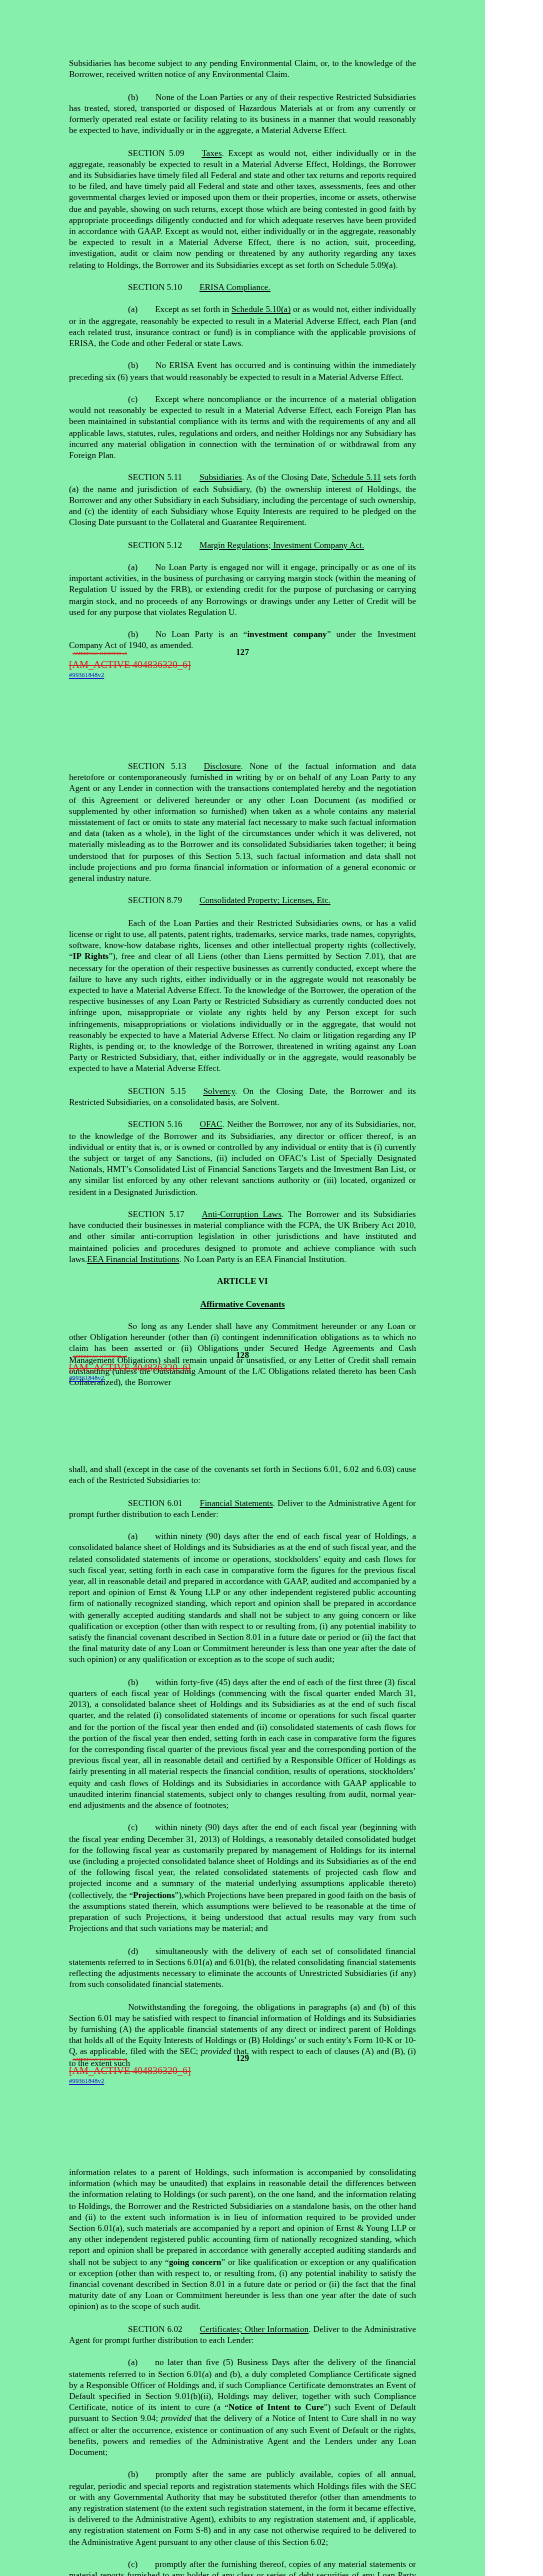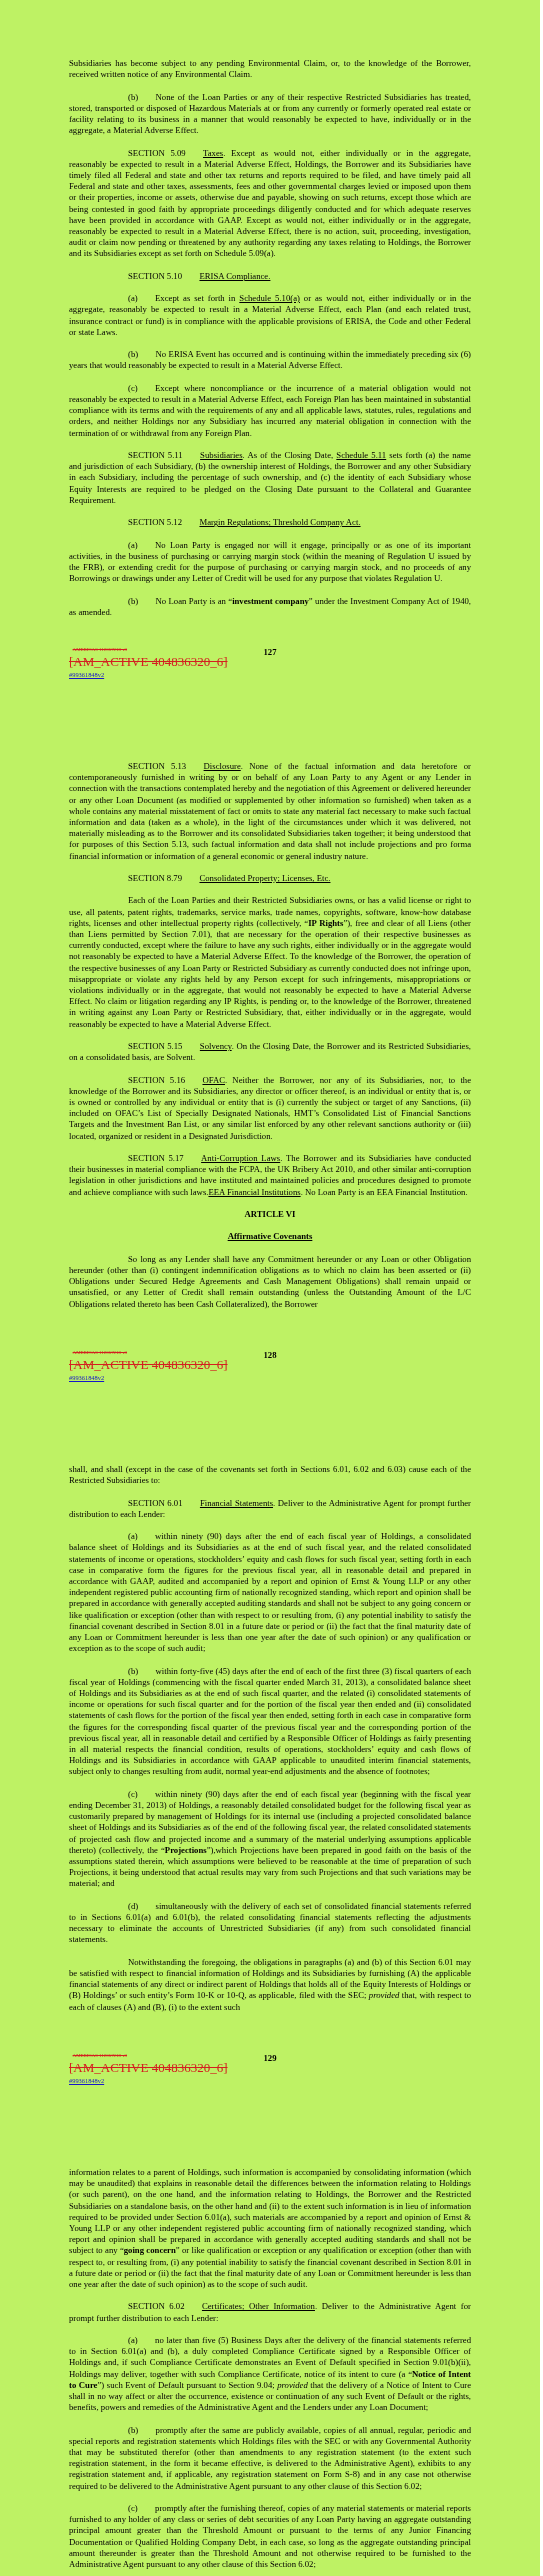--- a/index.html
+++ b/index.html
@@ -7,25 +7,25 @@
     padding: 0;
     background: #ffffff;
   }
   #doc {
     width: 544px;
     margin: 0;
     background: #ffffff;
   }
   .page {
     position: relative;
-    width: 540px;
+    width: 485px;
     height: 703px;
     box-sizing: border-box;
     padding: 58px 69px 0 69px;
-    background: #bef264;
+    background: #86efac;
     overflow: hidden;
     font-family: "Liberation Serif", "DejaVu Serif", serif;
     font-size: 8.7px;
     line-height: 11.2px;
     color: #000000;
   }
   .para {
     margin: 0 0 11.2px 0;
     text-align: justify;
     text-indent: 59px;
@@ -59,21 +59,21 @@
   }
   .stamp-1 {
     color: #d32020;
     text-decoration: line-through;
     font-size: 4.9px;
     padding-left: 3.6px;
   }
   .stamp-2 {
     color: #d32020;
     text-decoration: line-through;
-    font-size: 13px;
+    font-size: 10px;
   }
   .stamp-3 {
     color: #1717c9;
     text-decoration: underline;
     font-size: 6.4px;
   }
 </style>
 </head>
 <body>
 
@@ -81,21 +81,21 @@
     <section class="page">
       <div>
         <p class="para noindent"><span>Subsidiaries has become subject to any pending Environmental Claim, or, to the knowledge of the Borrower, received written notice of any Environmental Claim.</span></p>
         <p class="para"><span class="run-sec">(b)</span><span>None of the Loan Parties or any of their respective Restricted Subsidiaries has treated, stored, transported or disposed of Hazardous Materials at or from any currently or formerly operated real estate or facility relating to its business in a manner that would reasonably be expected to have, individually or in the aggregate, a Material Adverse Effect.</span></p>
         <p class="para"><span class="run-sec">SECTION 5.09</span><span class="run-u">Taxes</span><span>.  Except as would not, either individually or in the aggregate, reasonably be expected to result in a Material Adverse Effect, Holdings, the Borrower and its Subsidiaries have timely filed all Federal and state and other tax returns and reports required to be filed, and have timely paid all Federal and state and other taxes, assessments, fees and other governmental charges levied or imposed upon them or their properties, income or assets, otherwise due and payable, showing on such returns, except those which are being contested in good faith by appropriate proceedings diligently conducted and for which adequate reserves have been provided in accordance with GAAP.  Except as would not, either individually or in the aggregate, reasonably be expected to result in a Material Adverse Effect, there is no action, suit, proceeding, investigation, audit or claim now pending or threatened by any authority regarding any taxes relating to Holdings, the Borrower and its Subsidiaries except as set forth on Schedule 5.09(a).</span></p>
         <p class="para"><span class="run-sec">SECTION 5.10</span><span class="run-u">ERISA Compliance.</span></p>
         <p class="para"><span class="run-sec">(a)</span><span>Except as set forth in </span><span class="run-u">Schedule 5.10(a)</span><span> or as would not, either individually or in the aggregate, reasonably be expected to result in a Material Adverse Effect, each Plan (and each related trust, insurance contract or fund) is in compliance with the applicable provisions of ERISA, the Code and other Federal or state Laws.</span></p>
         <p class="para"><span class="run-sec">(b)</span><span>No ERISA Event has occurred and is continuing within the immediately preceding six (6) years that would reasonably be expected to result in a Material Adverse Effect.</span></p>
         <p class="para"><span class="run-sec">(c)</span><span>Except where noncompliance or the incurrence of a material obligation would not reasonably be expected to result in a Material Adverse Effect, each Foreign Plan has been maintained in substantial compliance with its terms and with the requirements of any and all applicable laws, statutes, rules, regulations and orders, and neither Holdings nor any Subsidiary has incurred any material obligation in connection with the termination of or withdrawal from any Foreign Plan.</span></p>
         <p class="para"><span class="run-sec">SECTION 5.11</span><span class="run-u">Subsidiaries</span><span>.  As of the Closing Date, </span><span class="run-u">Schedule 5.11</span><span> sets forth (a) the name and jurisdiction of each Subsidiary, (b)  the ownership interest of Holdings, the Borrower and any other Subsidiary in each Subsidiary, including the percentage of such ownership, and (c) the identity of each Subsidiary whose Equity Interests are required to be pledged on the Closing Date pursuant to the Collateral and Guarantee Requirement.</span></p>
-        <p class="para"><span class="run-sec">SECTION 5.12</span><span class="run-u">Margin Regulations; Threshold Company Act.</span></p>
+        <p class="para"><span class="run-sec">SECTION 5.12</span><span class="run-u">Margin Regulations; Investment Company Act.</span></p>
         <p class="para"><span class="run-sec">(a)</span><span>No Loan Party is engaged nor will it engage, principally or as one of its important activities, in the business of purchasing or carrying margin stock (within the meaning of Regulation U issued by the FRB), or extending credit for the purpose of purchasing or carrying margin stock, and no proceeds of any Borrowings or drawings under any Letter of Credit will be used for any purpose  that violates Regulation U.</span></p>
         <p class="para"><span class="run-sec">(b)</span><span>No Loan Party is an “</span><span class="run-b">investment company</span><span>” under the Investment Company Act of 1940, as amended.</span></p>
       </div>
       <div class="page-number">127</div>
       <div class="stamp">
         <div class="stamp-1">AMERICAS 112057218 v3</div>
         <div class="stamp-2">[AM_ACTIVE 404836320_6]</div>
         <div class="stamp-3">#99361848v2</div>
       </div>
     </section>

